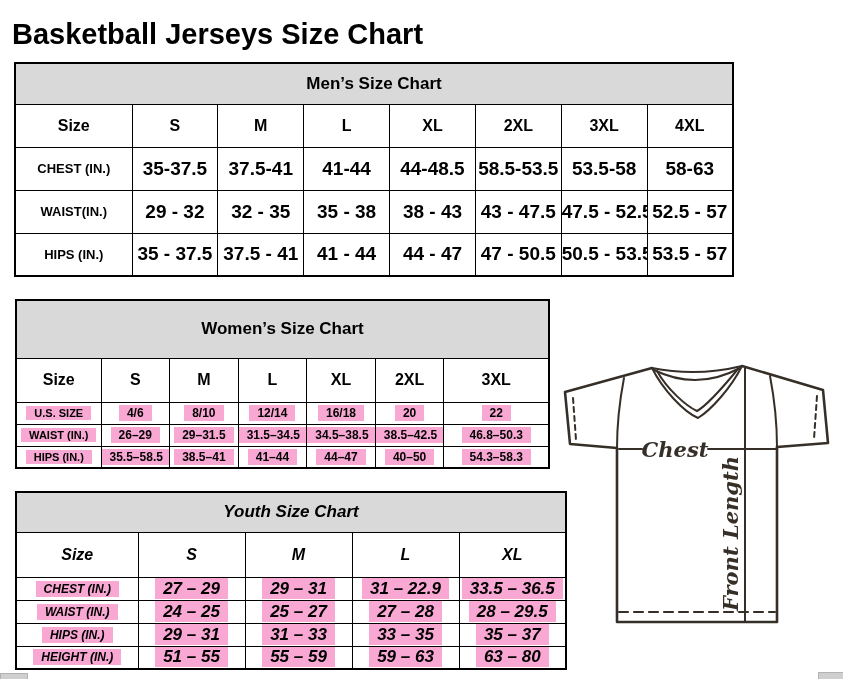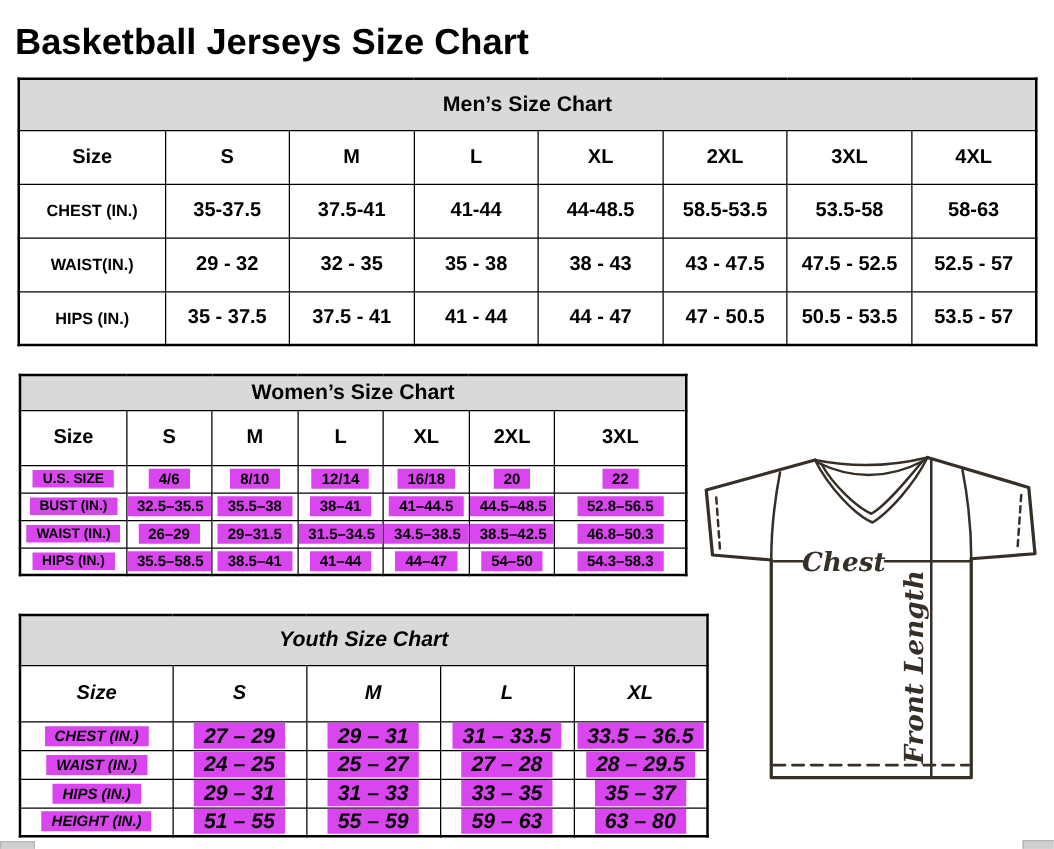--- a/index.html
+++ b/index.html
@@ -15,46 +15,46 @@
     position:absolute;border-collapse:collapse;table-layout:fixed;
     border:2px solid #000;background:#fff;
   }
   .tbl th,.tbl td{
     border:1px solid #000;text-align:center;vertical-align:middle;
     font-weight:bold;padding:0;overflow:hidden;white-space:nowrap;
   }
   .tbl .r-title th{background:#d9d9d9;font-size:17px;border-bottom:1px solid #000;}
   .tbl .r-head th{font-size:16px;}
   
-  .tbl-men{left:14px;top:62px;width:816px;}
+  .tbl-men{left:14px;top:62px;width:720px;}
   .tbl-men col.c0{width:117px;}
   .tbl-men .r-title{height:41px;}
   .tbl-men .r-head{height:43px;}
   .tbl-men tbody tr{height:43px;}
-  .tbl-men tbody td{font-size:16px;}
+  .tbl-men tbody td{font-size:19px;}
   .tbl-men tbody td.lbl{font-size:13px;}
   
   .tbl-women{left:15px;top:299px;width:535px;}
   .tbl-women col.c0{width:85px;}
   .tbl-women col.cLast{width:105px;}
-  .tbl-women .r-title{height:28px;}
+  .tbl-women .r-title{height:58px;}
   .tbl-women .r-head{height:44px;}
   .tbl-women tbody tr{height:22px;}
   .tbl-women tbody td{font-size:12px;}
   .tbl-women tbody td.lbl{font-size:11px;}
   
   .tbl-youth{left:15px;top:491px;width:552px;font-style:italic;}
   .tbl-youth col.c0{width:122px;}
   .tbl-youth .r-title{height:40px;}
   .tbl-youth .r-head{height:45px;}
   .tbl-youth tbody tr{height:23px;}
   .tbl-youth tbody td{font-size:17px;}
   .tbl-youth tbody td.lbl{font-size:12px;}
   
-  .hl-table .hl{background:#d946ef;padding:1px 8px;}
+  .hl-table .hl{background:#f9a8d4;padding:1px 8px;}
   
   .jersey{position:absolute;left:558px;top:360px;width:285px;height:272px;}
   .jersey path, .jersey line{fill:none;stroke:#362f28;stroke-linecap:round;stroke-linejoin:round;}
   .jersey .outline{stroke-width:2.6;}
   .jersey .collar{stroke-width:2;}
   .jersey .dashed{stroke-width:2.2;stroke-dasharray:9 6;}
   .jersey .cuffdash{stroke-width:2;stroke-dasharray:5 4;}
   .jersey .measure{stroke-width:2;}
   .jersey text{
     fill:#362f28;font-family:"DejaVu Serif", serif;
@@ -158,44 +158,35 @@
       <tr>
         <td class="lbl"><span class="hl">U.S. SIZE</span></td>
         <td><span class="hl">4/6</span></td>
         <td><span class="hl">8/10</span></td>
         <td><span class="hl">12/14</span></td>
         <td><span class="hl">16/18</span></td>
         <td><span class="hl">20</span></td>
         <td><span class="hl">22</span></td>
       </tr>
       <tr>
-        <td class="lbl"><span class="hl">BUST (IN.)</span></td>
-        <td><span class="hl">32.5–35.5</span></td>
-        <td><span class="hl">35.5–38</span></td>
-        <td><span class="hl">38–41</span></td>
-        <td><span class="hl">41–44.5</span></td>
-        <td><span class="hl">44.5–48.5</span></td>
-        <td><span class="hl">52.8–56.5</span></td>
-      </tr>
-      <tr>
         <td class="lbl"><span class="hl">WAIST (IN.)</span></td>
         <td><span class="hl">26–29</span></td>
         <td><span class="hl">29–31.5</span></td>
         <td><span class="hl">31.5–34.5</span></td>
         <td><span class="hl">34.5–38.5</span></td>
         <td><span class="hl">38.5–42.5</span></td>
         <td><span class="hl">46.8–50.3</span></td>
       </tr>
       <tr>
         <td class="lbl"><span class="hl">HIPS (IN.)</span></td>
         <td><span class="hl">35.5–58.5</span></td>
         <td><span class="hl">38.5–41</span></td>
         <td><span class="hl">41–44</span></td>
         <td><span class="hl">44–47</span></td>
-        <td><span class="hl">54–50</span></td>
+        <td><span class="hl">40–50</span></td>
         <td><span class="hl">54.3–58.3</span></td>
       </tr>
     </tbody>
   </table>
 
 <table class="tbl tbl-youth hl-table">
   <colgroup>
       <col class="c0">
       <col>
       <col>
@@ -212,21 +203,21 @@
         <th>M</th>
         <th>L</th>
         <th>XL</th>
       </tr>
     </thead>
     <tbody>
       <tr>
         <td class="lbl"><span class="hl">CHEST (IN.)</span></td>
         <td><span class="hl">27 – 29</span></td>
         <td><span class="hl">29 – 31</span></td>
-        <td><span class="hl">31 – 33.5</span></td>
+        <td><span class="hl">31 – 22.9</span></td>
         <td><span class="hl">33.5 – 36.5</span></td>
       </tr>
       <tr>
         <td class="lbl"><span class="hl">WAIST (IN.)</span></td>
         <td><span class="hl">24 – 25</span></td>
         <td><span class="hl">25 – 27</span></td>
         <td><span class="hl">27 – 28</span></td>
         <td><span class="hl">28 – 29.5</span></td>
       </tr>
       <tr>

